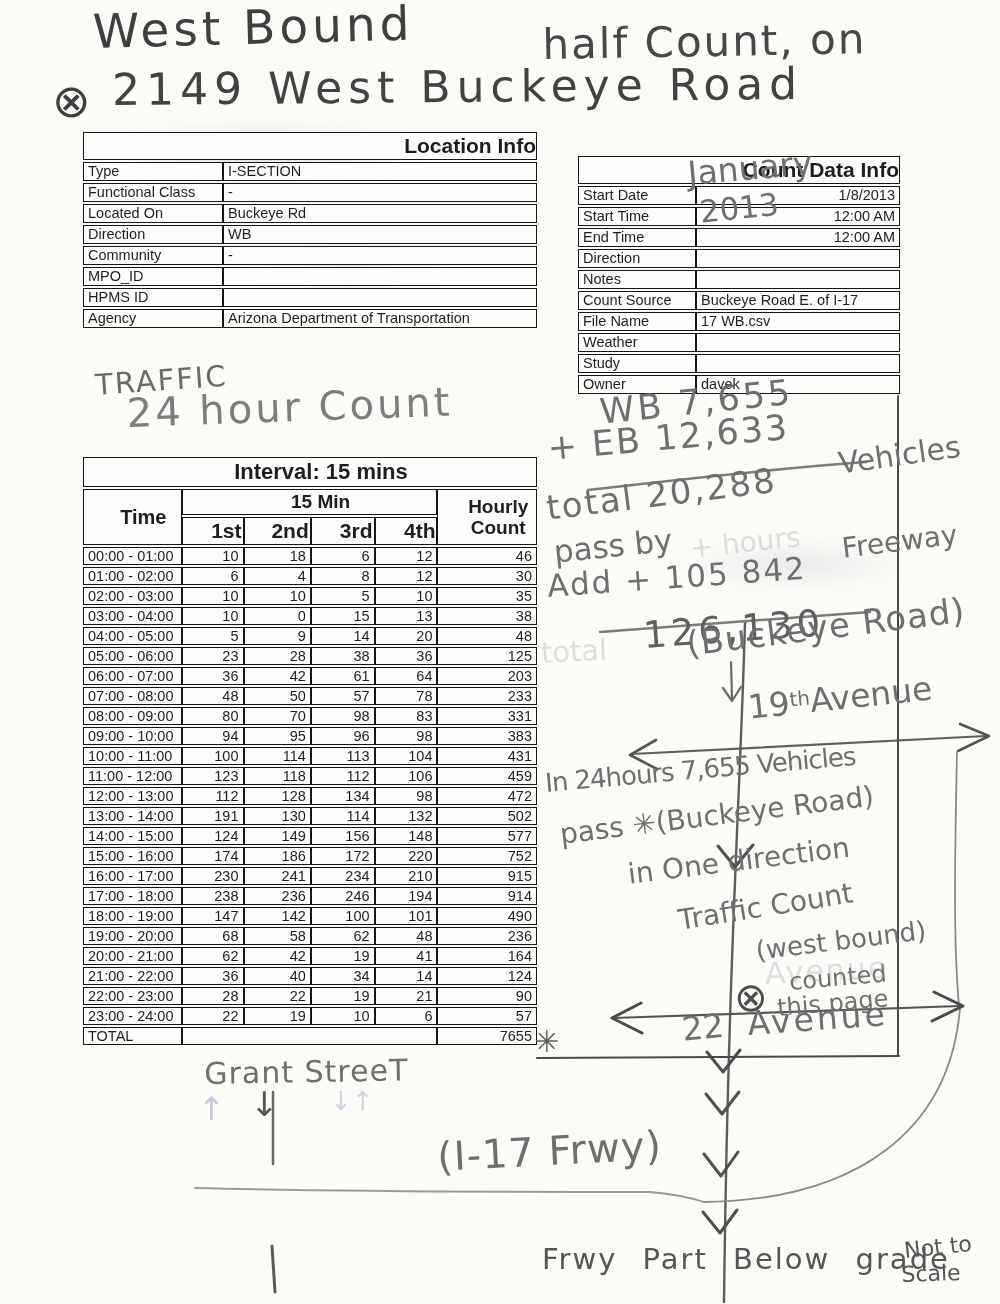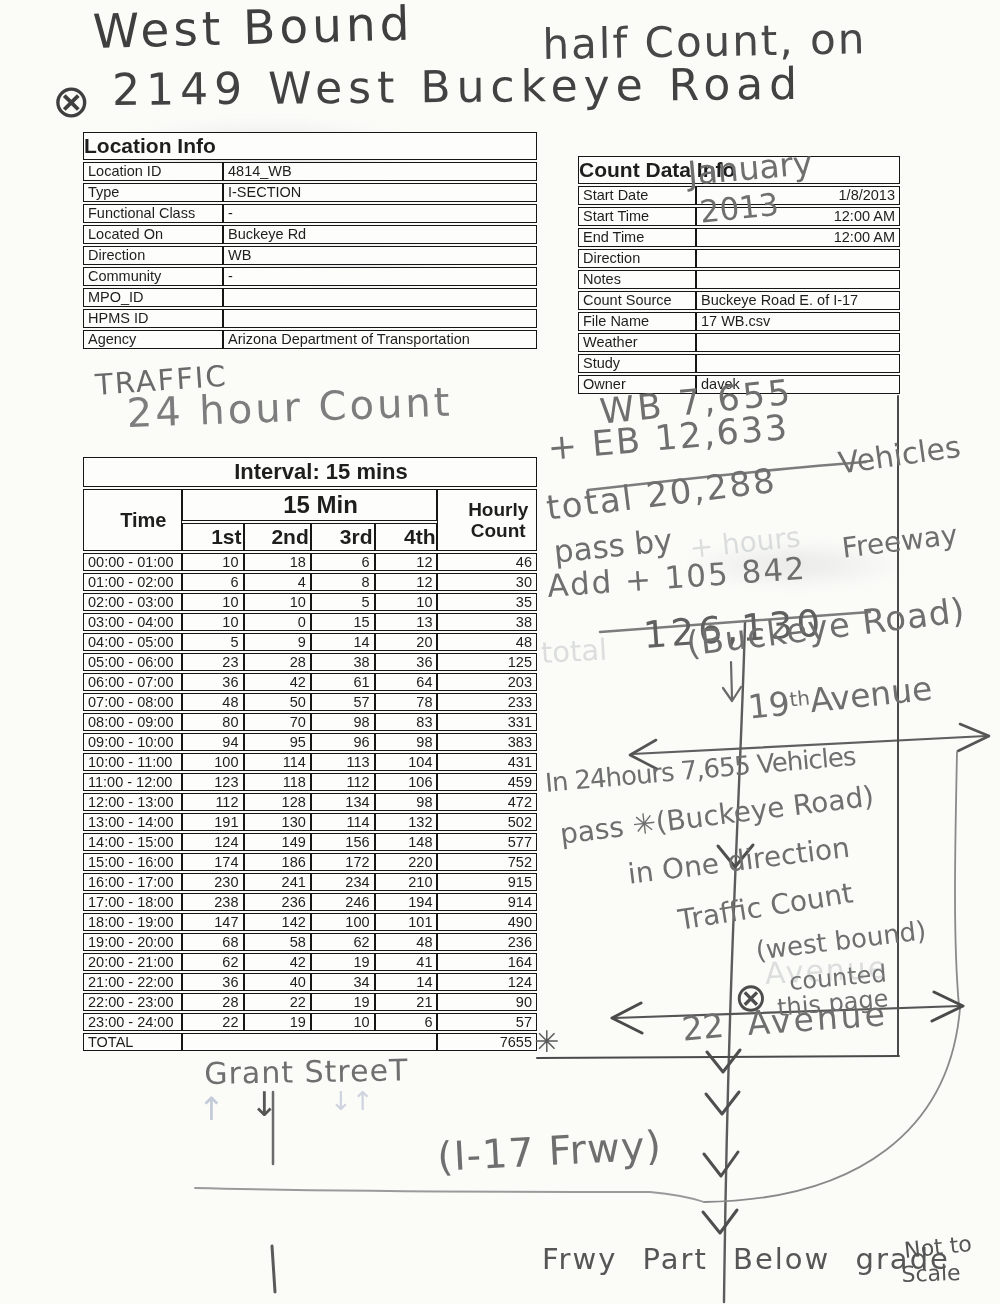--- a/index.html
+++ b/index.html
@@ -5,31 +5,31 @@
   html,body{margin:0;padding:0;}
   .page{position:relative;width:1000px;height:1304px;background:#fbfbf8;overflow:hidden;
         font-family:"Liberation Sans",sans-serif;}
   
   table{position:absolute;border-collapse:separate;border-spacing:0 2px;color:#1e1e1e;
         font-family:"Liberation Sans",sans-serif;}
   th,td{border:1.5px solid #161616;background:#fdfdfc;}
   th{font-weight:bold;padding-left:23px;}
   
   .info td{height:15px;padding:1px 4px;font-size:14.5px;line-height:15px;text-align:left;}
-  .info th{font-size:21px;padding:1px 0;height:21px;text-align:left;}
+  .info th{font-size:21px;padding:1px 0;height:21px;text-align:right;}
   .loc{left:83px;top:130px;width:454px;}
   .loc td:first-child{width:130px;}
   .cd{left:578px;top:130px;width:322px;margin-top:24px;}
   .cd td:first-child{width:108px;}
   .cd tbody tr:nth-child(-n+4) td:last-child{text-align:right;}
   
   .interval{left:83px;top:455px;width:454px;}
   .interval .ititle{font-size:22px;height:26px;}
   .interval thead th{text-align:center;}
-  .interval .h15{font-size:24px;height:21px;}
+  .interval .h15{font-size:19px;height:21px;}
   .interval .htime{font-size:20px;width:131px;}
   .interval .hq{font-size:21px;height:18px;text-align:right;}
   .interval .hhourly{font-size:19px;line-height:21px;width:103px;}
   .interval .hq1{width:48px}.interval .hq2{width:50px}.interval .hq3{width:49px}.interval .hq4{width:49px}
   .interval tbody td,.interval tfoot td{height:13.7px;padding:1px 4px;font-size:14.5px;
       line-height:14px;text-align:right;}
   .interval tbody td:first-child,.interval tfoot td:first-child{text-align:left;}
   
   .hw{position:absolute;white-space:nowrap;color:#6f6f6f;font-family:"DejaVu Sans",sans-serif;
       transform-origin:left top;}
@@ -134,24 +134,20 @@
   <div class="hw t2">2149 West Buckeye Road</div>
 
   <table class="info loc">
     <thead>
       <tr>
         <th colspan="2">Location Info</th>
       </tr>
     </thead>
     <tbody>
         <tr>
-          <td>Location ID</td>
-          <td>4814_WB</td>
-        </tr>
-        <tr>
           <td>Type</td>
           <td>I-SECTION</td>
         </tr>
         <tr>
           <td>Functional Class</td>
           <td>-</td>
         </tr>
         <tr>
           <td>Located On</td>
           <td>Buckeye Rd</td>

